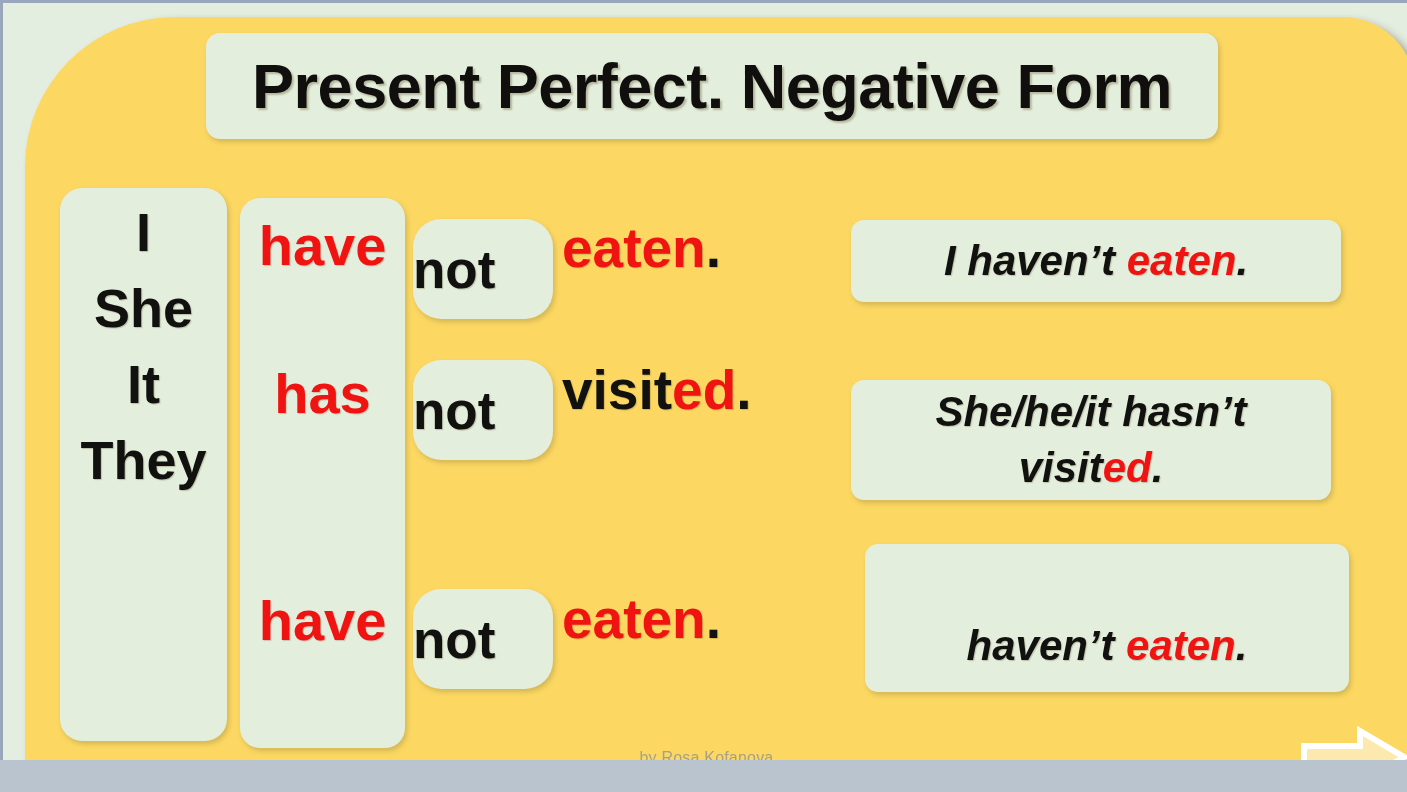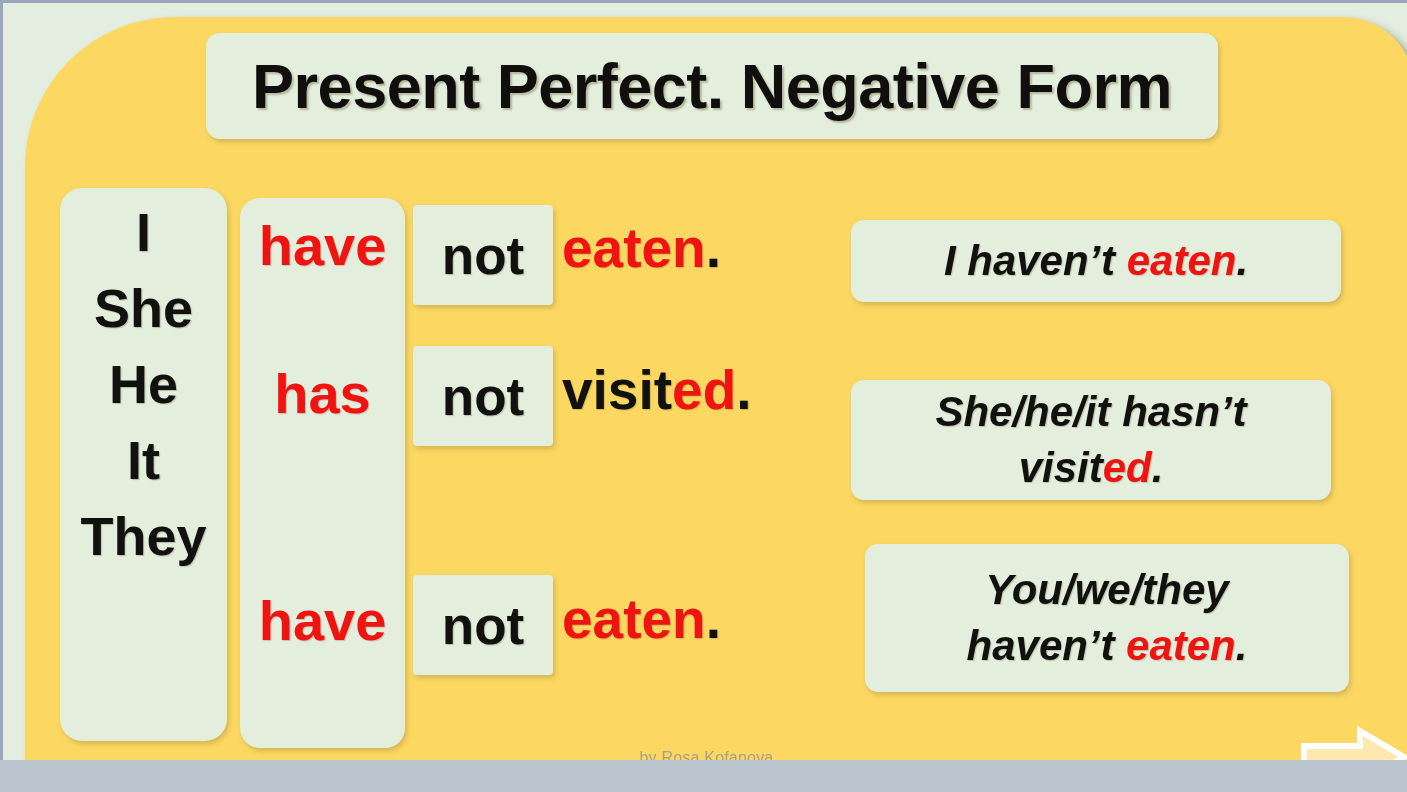--- a/index.html
+++ b/index.html
@@ -107,24 +107,24 @@
     text-shadow: 1px 1px 1px rgba(120,60,40,0.25);
   }
   #aux-have-1 { top: 15px; }
   #aux-has    { top: 163px; }
   #aux-have-2 { top: 390px; }
 
   
   .not-box {
     width: 140px;
     height: 100px;
-    border-radius: 4px;
-    display: flex;
-    align-items: center;
-    justify-content: center;
+    border-radius: 28px;
+    display: flex;
+    align-items: center;
+    margin-top: 14px;
   }
   .not-word {
     font-size: 53px;
     font-weight: bold;
     color: #111110;
     text-shadow: 1px 1px 1px rgba(90,80,40,0.30);
   }
   #not-box-1 { left: 410px; top: 202px; }
   #not-box-2 { left: 410px; top: 343px; }
   #not-box-3 { left: 410px; top: 572px; }
@@ -192,21 +192,20 @@
 
   <div id="board"></div>
 
   <div class="panel" id="title-box">
     <span id="title-text">Present Perfect. Negative Form</span>
   </div>
 
   <div class="panel" id="pronoun-box">
     <span class="pronoun">I</span>
     <span class="pronoun">She</span>
-    <span class="pronoun">He</span>
     <span class="pronoun">It</span>
     <span class="pronoun">They</span>
   </div>
 
   <div class="panel" id="aux-box">
     <span class="aux-word" id="aux-have-1">have</span>
     <span class="aux-word" id="aux-has">has</span>
     <span class="aux-word" id="aux-have-2">have</span>
   </div>
 
@@ -238,21 +237,21 @@
 
   <div class="panel example-box" id="example-box-2">
     <span class="example-text">
       <span class="dark">She/he/it hasn’t</span><br>
       <span class="dark">visit</span><span class="red">ed</span><span class="dark">.</span>
     </span>
   </div>
 
   <div class="panel example-box" id="example-box-3">
     <span class="example-text">
-      <span class="dark">You/we/they</span><br>
+      <br>
       <span class="dark">haven’t </span><span class="red">eaten</span><span class="dark">.</span>
     </span>
   </div>
 
   <div id="attribution">by Rosa Kofanova</div>
 
   <div id="next-arrow">
     <svg width="112" height="62" viewBox="0 0 112 62" xmlns="http://www.w3.org/2000/svg">
       <polygon points="6,20 62,20 62,5 106,31 62,57 62,42 6,42" fill="#fde9ad" stroke="#ffffff" stroke-width="6" stroke-linejoin="miter"></polygon>
     </svg>

